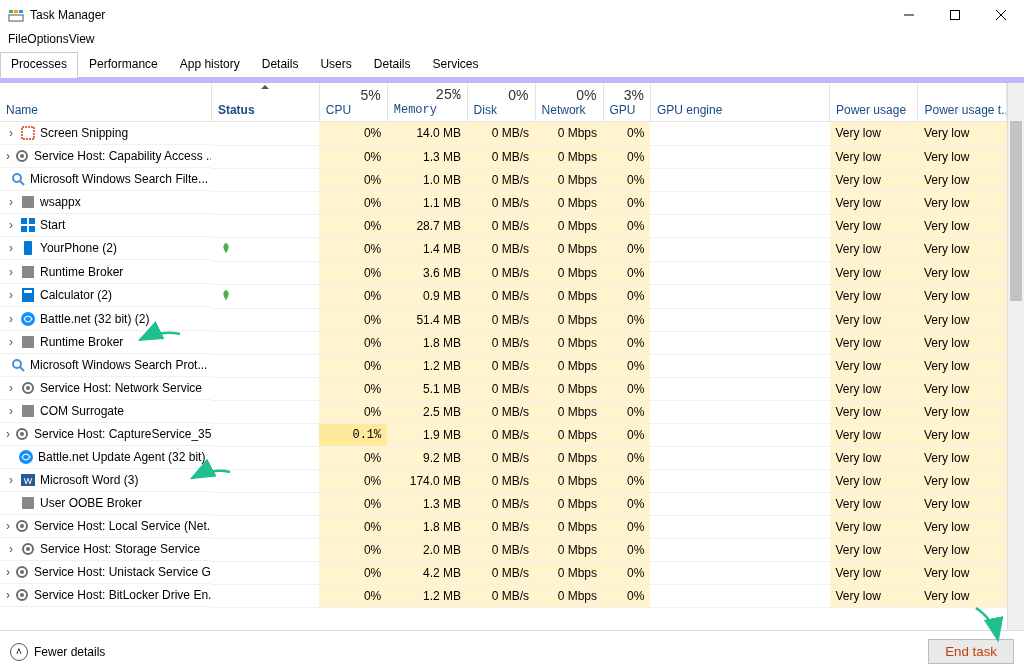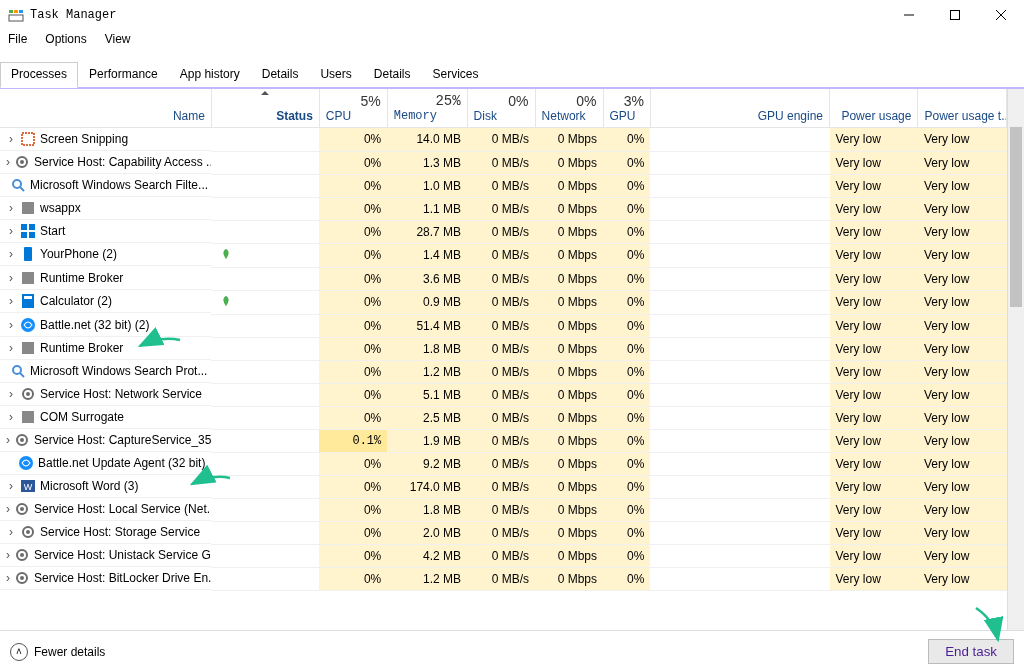--- a/index.html
+++ b/index.html
@@ -1,47 +1,47 @@
 <!DOCTYPE html>
 <html><head>
 <meta charset="utf-8">
 <style>
 * { box-sizing: border-box; margin: 0; padding: 0; }
 body { font-family: "Segoe UI", Tahoma, sans-serif; font-size: 12px; color: #000; background: #fff; width: 1024px; height: 672px; overflow: hidden; display: flex; flex-direction: column; }
 .titlebar { display: flex; align-items: center; height: 30px; padding-left: 8px; }
 .titlebar .icon { width: 16px; height: 16px; margin-right: 6px; }
-.titlebar .title { flex: 1; font-family: Liberation Mono, monospace; }
+.titlebar .title { flex: 1; }
 .win-controls { display: flex; }
 .win-controls div { width: 46px; height: 30px; display: flex; align-items: center; justify-content: center; font-family: sans-serif; }
-.menubar { display: flex; gap: 18px; padding: 2px 8px; font-size: 12px; }
-.tabs { display: flex; border-bottom: 2px solid #c4b5fd; margin-top: 14px; }
+.menubar { display: flex; gap: 0; padding: 2px 8px; font-size: 12px; }
+.tabs { display: flex; border-bottom: 6px solid #c4b5fd; margin-top: 4px; }
 .tab { padding: 4px 10px 5px; border: 1px solid transparent; position: relative; }
 .tab.active { border: 1px solid #ccc; border-bottom: 1px solid #fff; background: #fff; margin-bottom: -1px; }
 .container { display: flex; flex: 1; overflow: hidden; }
 .table-wrap { flex: 1; overflow: hidden; position: relative; }
 table { border-collapse: collapse; width: 100%; table-layout: fixed; }
 th { text-align: left; font-weight: normal; color: #1a4a86; padding: 4px 6px; border-bottom: 1px solid #e5e5e5; border-right: 1px solid #e5e5e5; vertical-align: bottom; height: 38px; position: relative; overflow: hidden; white-space: nowrap; text-overflow: ellipsis; }
 th.sorted::after { content: ""; position: absolute; top: 2px; left: 50%; transform: translateX(-50%); width: 0; height: 0; border-left: 4px solid transparent; border-right: 4px solid transparent; border-bottom: 4px solid #555; }
 th .pct { font-size: 14px; color: #333; display: block; text-align: right; }
 th .hdr { display: block; text-align: left; }
-th.left .hdr { text-align: right; }
+th.left .hdr { text-align: left; }
 td { padding: 3px 6px; border-bottom: 1px solid #f0f0f0; height: 23px; white-space: nowrap; overflow: hidden; text-overflow: ellipsis; }
 td.num { text-align: right; }
 td.hl { background: #fff4ce; }
 td.hl2 { background: #ffe99a; font-family: Liberation Mono, monospace; }
 td.name { display: flex; align-items: center; gap: 4px; }
 .chev { width: 10px; display: inline-block; text-align: center; color: #555; }
 .appicon { width: 16px; height: 16px; display: inline-block; flex-shrink: 0; }
 .leaf { width: 18px; height: 14px; }
 .scroll-gutter { width: 17px; background: #f0f0f0; border-left: 1px solid #ddd; position: relative; }
 .scroll-thumb { position: absolute; left: 2px; right: 2px; top: 38px; height: 180px; background: #c2c2c2; }
 .footer { display: flex; align-items: center; justify-content: space-between; padding: 8px 10px; border-top: 1px solid #ddd; }
 .fewer { display: flex; align-items: center; gap: 6px; }
 .fewer .circ { width: 18px; height: 18px; border: 1px solid #555; border-radius: 50%; display: flex; align-items: center; justify-content: center; font-size: 10px; }
-.endtask { padding: 4px 16px; border: 1px solid #bbb; background: #e9e9e9; color: #4c1d95; }
+.endtask { padding: 4px 16px; border: 1px solid #bbb; background: #e9e9e9; color: #c2410c; }
 </style>
 </head>
 <body>
 
 <div class="titlebar">
   <span class="icon">
     <svg viewBox="0 0 16 16">
         <rect x="1" y="3" width="4" height="3" fill="#4caf50"></rect>
         <rect x="6" y="3" width="4" height="3" fill="#ff9800"></rect>
         <rect x="11" y="3" width="4" height="3" fill="#2196f3"></rect>
@@ -432,20 +432,38 @@
             <td class="num hl">174.0 MB</td>
             <td class="num hl">0 MB/s</td>
             <td class="num hl">0 Mbps</td>
             <td class="num hl">0%</td>
             <td></td>
             <td class="hl">Very low</td>
             <td class="hl">Very low</td>
           </tr>
           <tr>
             <td class="name">
+              <span class="chev"></span>
+              <span class="appicon"><svg viewBox="0 0 16 16">
+                  <rect x="2" y="2" width="12" height="12" fill="#888"></rect>
+                </svg></span>
+              <span>User OOBE Broker</span>
+            </td>
+            <td></td>
+            <td class="num hl">0%</td>
+            <td class="num hl">1.3 MB</td>
+            <td class="num hl">0 MB/s</td>
+            <td class="num hl">0 Mbps</td>
+            <td class="num hl">0%</td>
+            <td></td>
+            <td class="hl">Very low</td>
+            <td class="hl">Very low</td>
+          </tr>
+          <tr>
+            <td class="name">
               <span class="chev">›</span>
               <span class="appicon"><svg viewBox="0 0 16 16">
                   <circle cx="8" cy="8" r="5" fill="none" stroke="#6b6b6b" stroke-width="2"></circle>
                   <circle cx="8" cy="8" r="2" fill="#6b6b6b"></circle>
                 </svg></span>
               <span>Service Host: Local Service (Net...</span>
             </td>
             <td></td>
             <td class="num hl">0%</td>
             <td class="num hl">1.8 MB</td>

